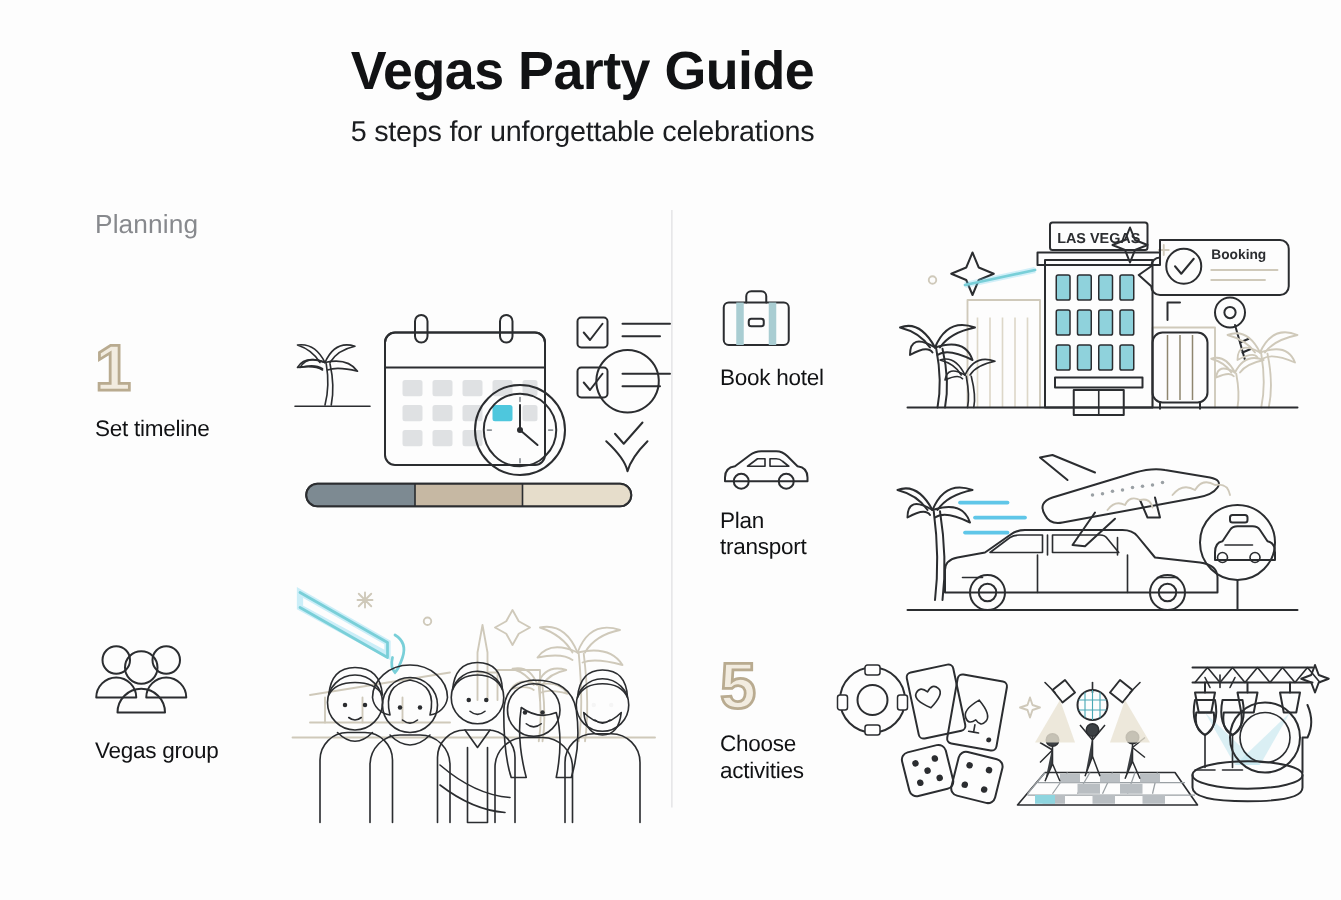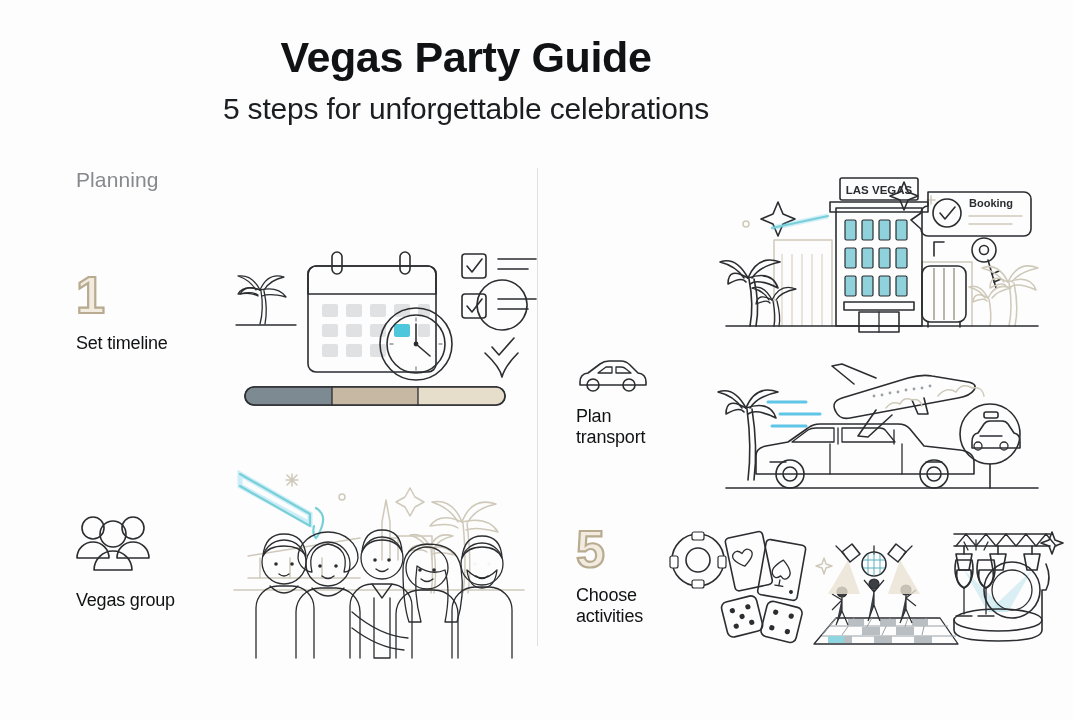--- a/index.html
+++ b/index.html
@@ -11,21 +11,21 @@
   }
   .page { position: relative; width: 1073px; height: 720px; background: #fdfdfd; }
 
   
   .header { position: absolute; top: 36px; left: 0; width: 932px; text-align: center; }
   .title {
     font-size: 43px; font-weight: bold; color: #111214;
     letter-spacing: -0.4px; line-height: 1.0;
   }
   .subtitle {
-    margin-top: 13px; font-size: 30px; color: #1b1d20;
+    margin-top: 13px; font-size: 23px; color: #1b1d20;
     font-weight: 400; letter-spacing: -0.2px;
   }
 
   
   .divider {
     position: absolute; left: 537px; top: 168px;
     width: 1px; height: 478px; background: #dfe0e2;
   }
 
   
@@ -263,20 +263,32 @@
             <path class="lnw" d="M242 124 q6 5 12 0" stroke="#f0eee8"></path>
           </g>
         </svg>
       </div>
     </div>
   </div>
 
   <div class="col col-right">
 
     <div class="row" style="height:166px;">
+      <div class="label-block" style="left:0; top:62px;">
+        <div>
+          <svg width="58" height="50" viewBox="0 0 58 50">
+            <path class="ln" d="M21 12 v-5 a4 4 0 0 1 4 -4 h8 a4 4 0 0 1 4 4 v5" fill="none"></path>
+            <rect class="ln" x="3" y="12" width="52" height="34" rx="4" fill="#cfc6b2"></rect>
+            <rect x="13" y="12" width="6" height="34" fill="#a9cdd2"></rect>
+            <rect x="39" y="12" width="6" height="34" fill="#a9cdd2"></rect>
+            <rect class="ln" x="23" y="25" width="12" height="6" rx="2" fill="#cfc6b2"></rect>
+          </svg>
+        </div>
+        <div class="step-label" style="margin-top:12px;">Book hotel</div>
+      </div>
 
       <div class="art" style="left:150px; top:-2px;">
         <svg width="312" height="170" viewBox="0 0 312 170">
 
           <path class="ln" d="M52 36 l5 12 l12 5 l-12 5 l-5 12 l-5 -12 l-12 -5 l12 -5 z" fill="#a9d9e4" stroke-width="1.4"></path>
           <path class="ln" d="M178 16 l4 10 l10 4 l-10 4 l-4 10 l-4 -10 l-10 -4 l10 -4 z" fill="#ffffff" stroke-width="1.4"></path>
           <path class="lt" d="M205 30 v8 M201 34 h8"></path>
           <circle class="lt" cx="20" cy="58" r="3"></circle>
 
           <path d="M46 62 l56 -12" stroke="#6ed0ee" stroke-width="5" fill="none" opacity="0.3"></path>

